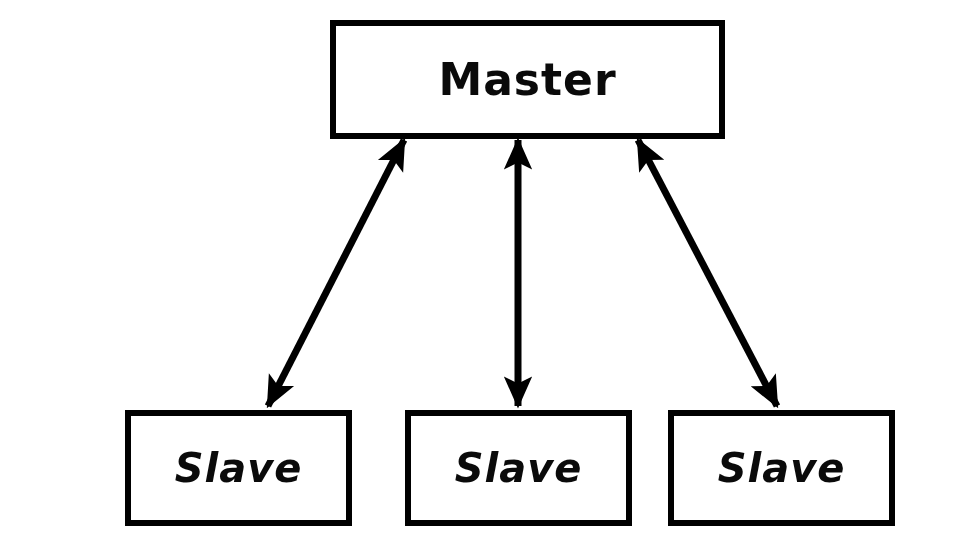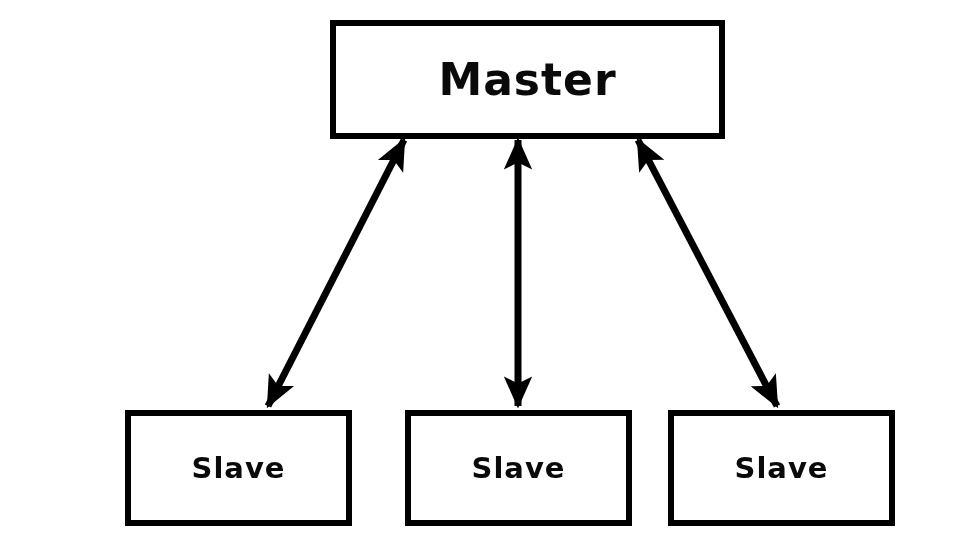--- a/index.html
+++ b/index.html
@@ -40,21 +40,22 @@
     color: #0a0a0a;
     letter-spacing: 1px;
     line-height: 1;
     white-space: nowrap;
     user-select: none;
   }
   .master-label {
     font-size: 44px;
   }
   .slave-label {
-    font-size: 29px;
+    font-size: 40px;
+    font-style: italic;
   }
 </style>
 </head>
 <body>
 
 <div id="diagram-root" style="background: rgb(255, 255, 255);">
 
   <svg id="diagram-svg" viewBox="0 0 970 544" aria-hidden="true">
     <defs>
       <marker id="arrow-end" viewBox="0 0 10 10" refX="9.2" refY="5" markerWidth="4.6" markerHeight="4.6" orient="auto-start-reverse" markerUnits="strokeWidth">

